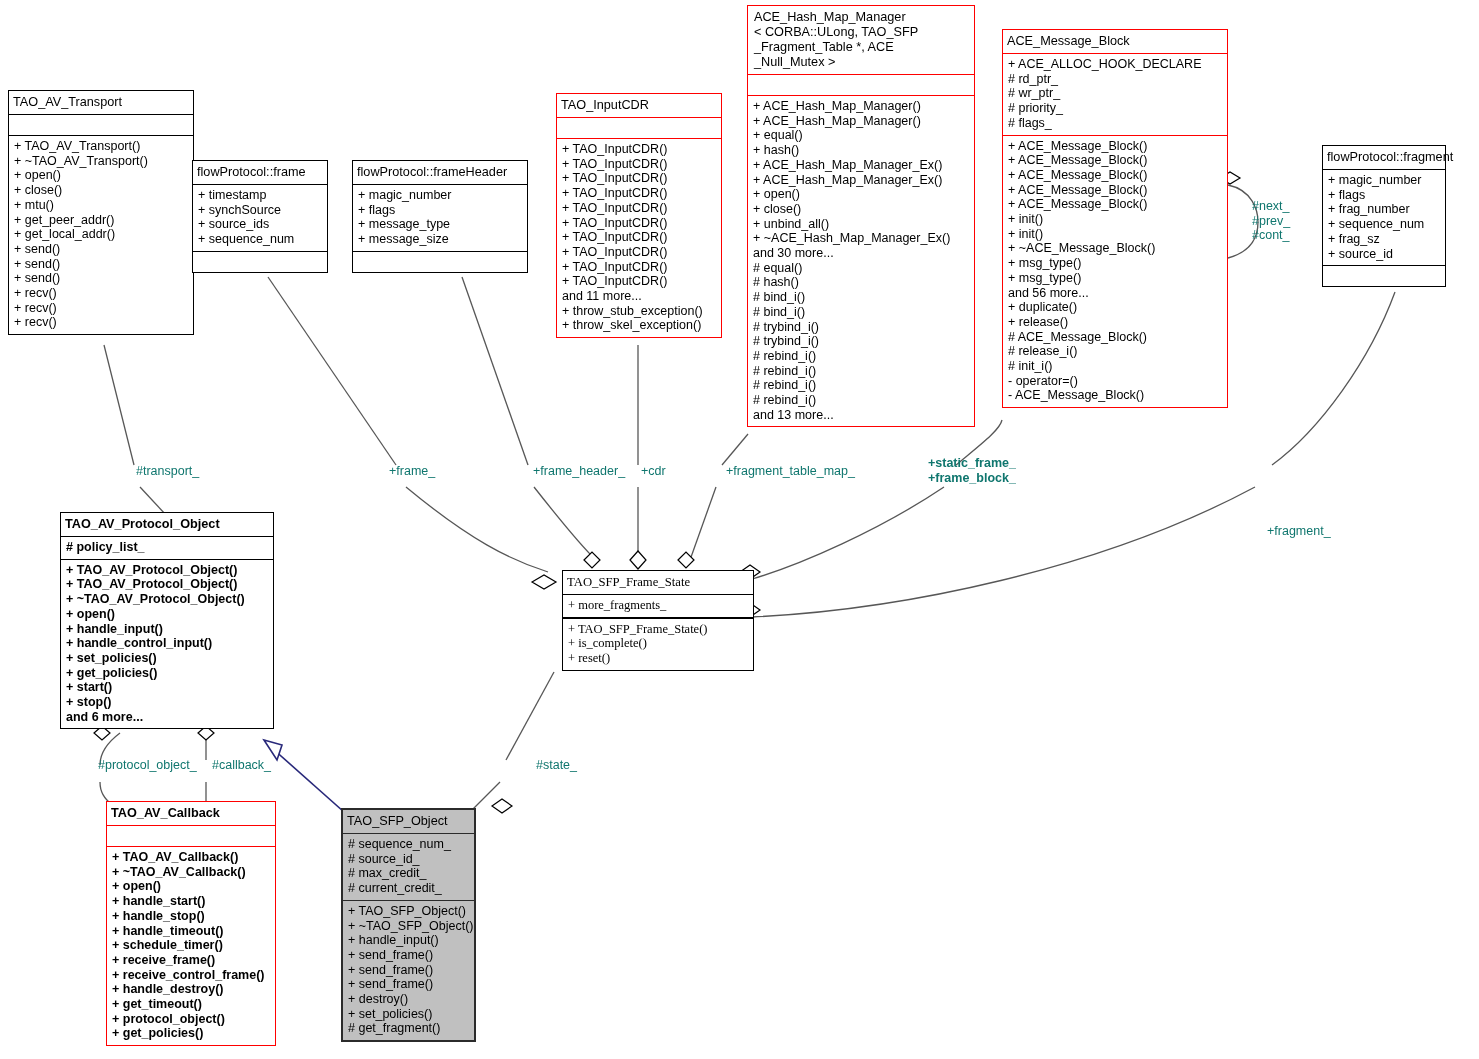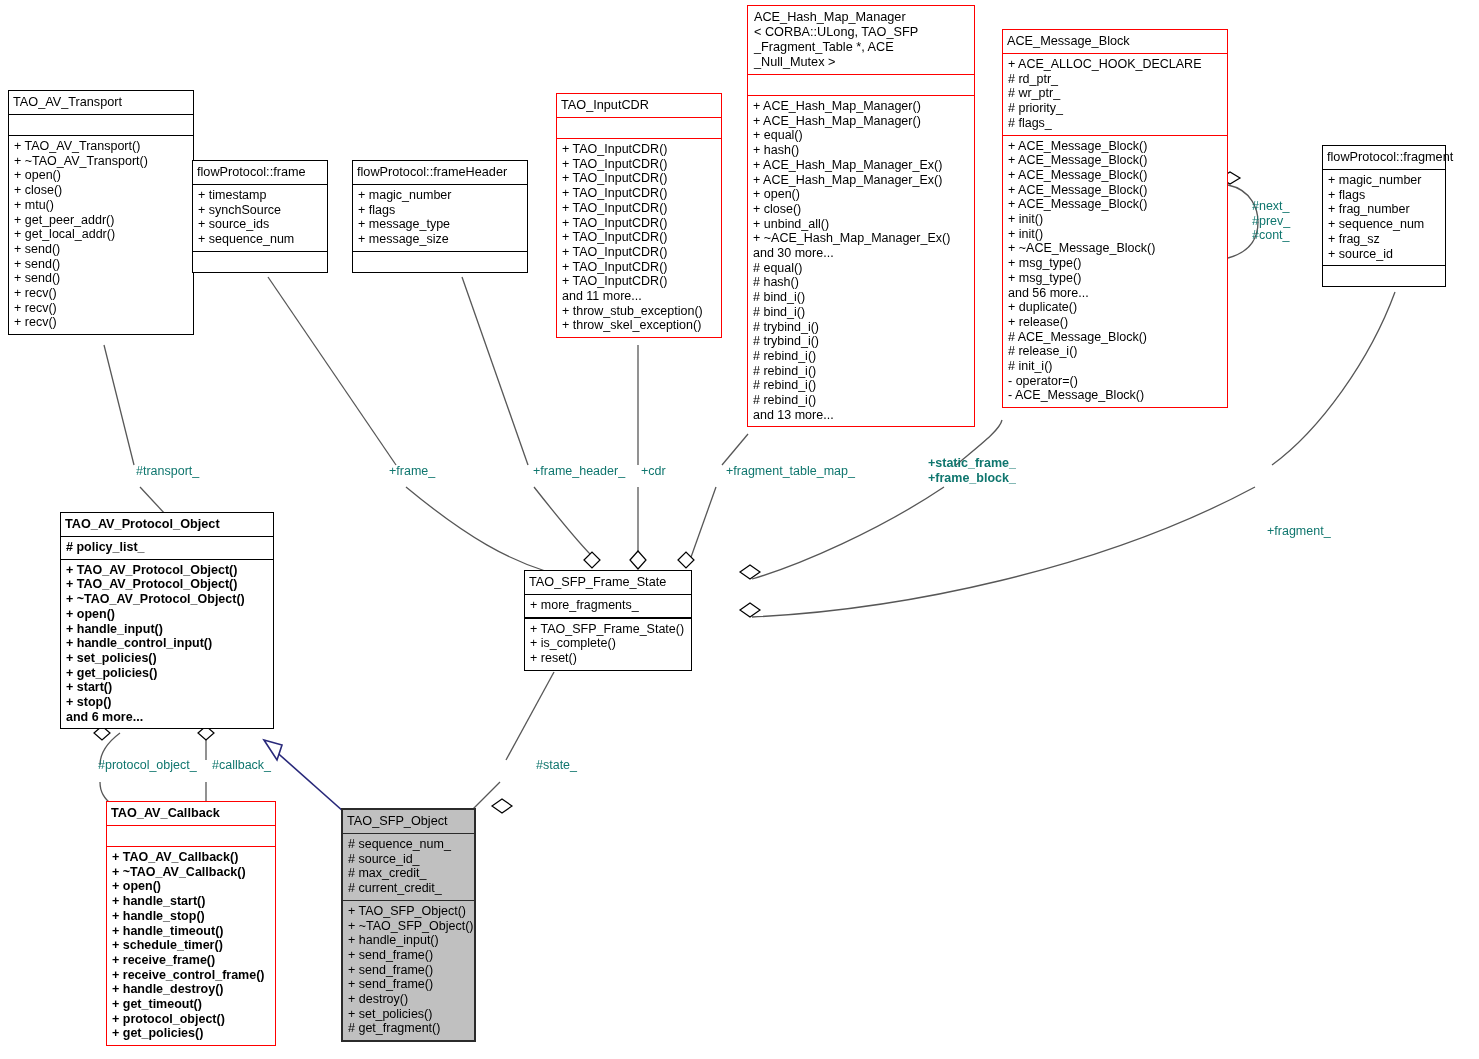--- a/index.html
+++ b/index.html
@@ -302,21 +302,21 @@
         <div class="row">+ schedule_timer()</div>
         <div class="row">+ receive_frame()</div>
         <div class="row">+ receive_control_frame()</div>
         <div class="row">+ handle_destroy()</div>
         <div class="row">+ get_timeout()</div>
         <div class="row">+ protocol_object()</div>
         <div class="row">+ get_policies()</div>
       </div>
   </div>
 
-  <div class="uml" style="left:524px;top:570px;width:168px;">
+  <div class="uml" style="left:562px;top:570px;width:192px;font-family:Liberation Serif, serif;">
     <div class="title">TAO_SFP_Frame_State</div>
     <div class="sep"></div>
     <div class="compartment">
         <div class="row">+ more_fragments_</div>
       </div>
     <div class="sep" style="height:2px;"></div>
     <div class="compartment">
         <div class="row">+ TAO_SFP_Frame_State()</div>
         <div class="row">+ is_complete()</div>
         <div class="row">+ reset()</div>

